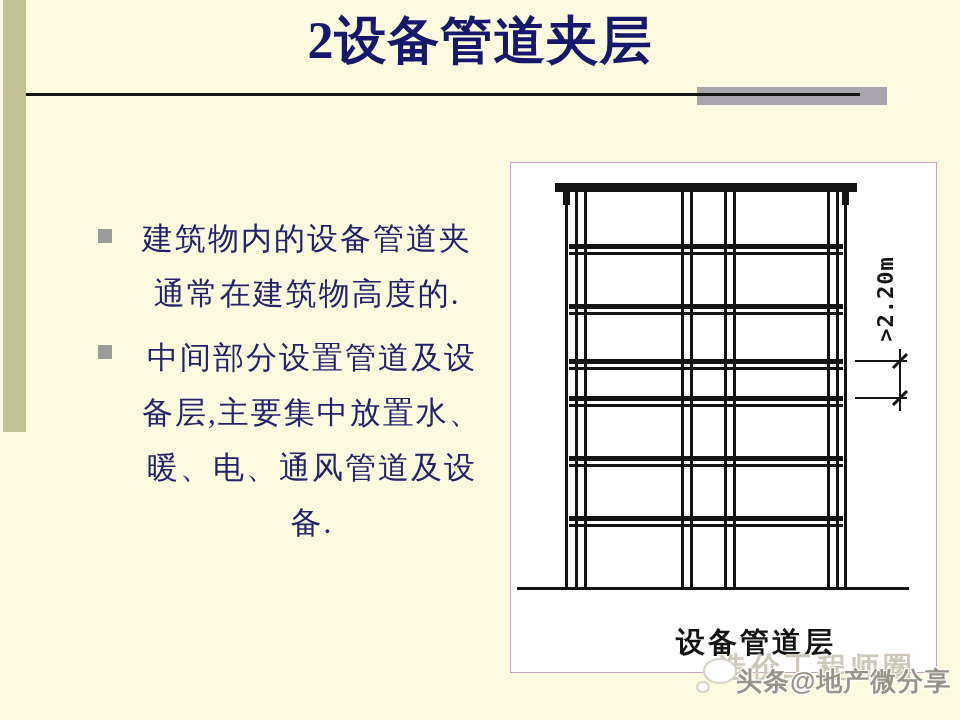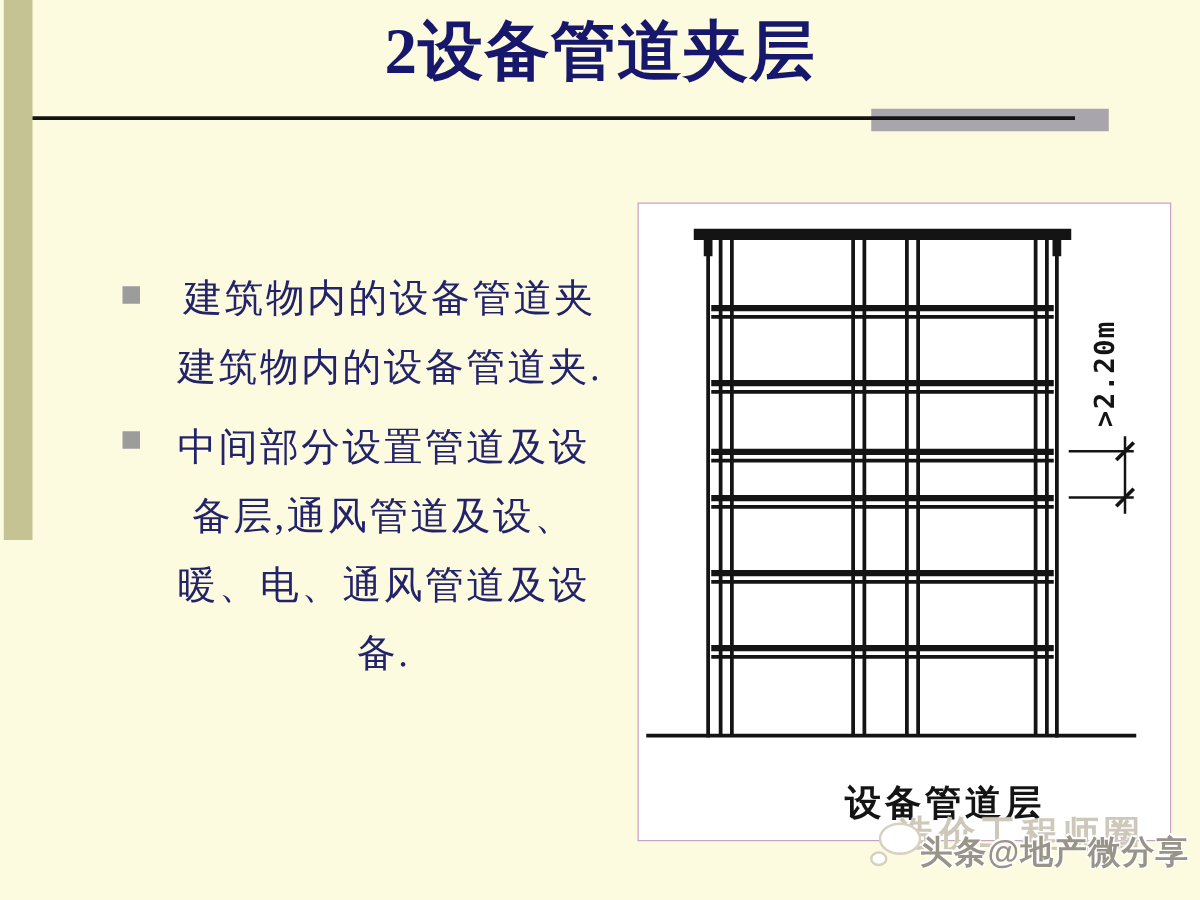--- a/index.html
+++ b/index.html
@@ -90,27 +90,27 @@
   <div class="left-bar"></div>
 
   <div class="title">2设备管道夹层</div>
 
   <div class="rule-accent"></div>
   <div class="rule-line"></div>
 
   <div class="bullet-marker" style="top:229px"></div>
   <div class="para" style="top:211px">
     <div class="line">建筑物内的设备管道夹</div>
-    <div class="line">建筑物内的设备管道夹.</div>
+    <div class="line">通常在建筑物高度的.</div>
   </div>
 
   <div class="bullet-marker" style="top:345px"></div>
   <div class="para" style="top:330px">
     <div class="line">中间部分设置管道及设</div>
-    <div class="line">备层,通风管道及设、</div>
+    <div class="line">备层,主要集中放置水、</div>
     <div class="line">暖、电、通风管道及设</div>
     <div class="line">备.</div>
   </div>
 
   <div class="diagram-box">
     <svg width="427" height="511" viewBox="0 0 427 511">
       <g fill="#141414">
 
         <rect x="44" y="20" width="302" height="9"></rect>
         <rect x="52" y="29" width="7" height="13"></rect>

